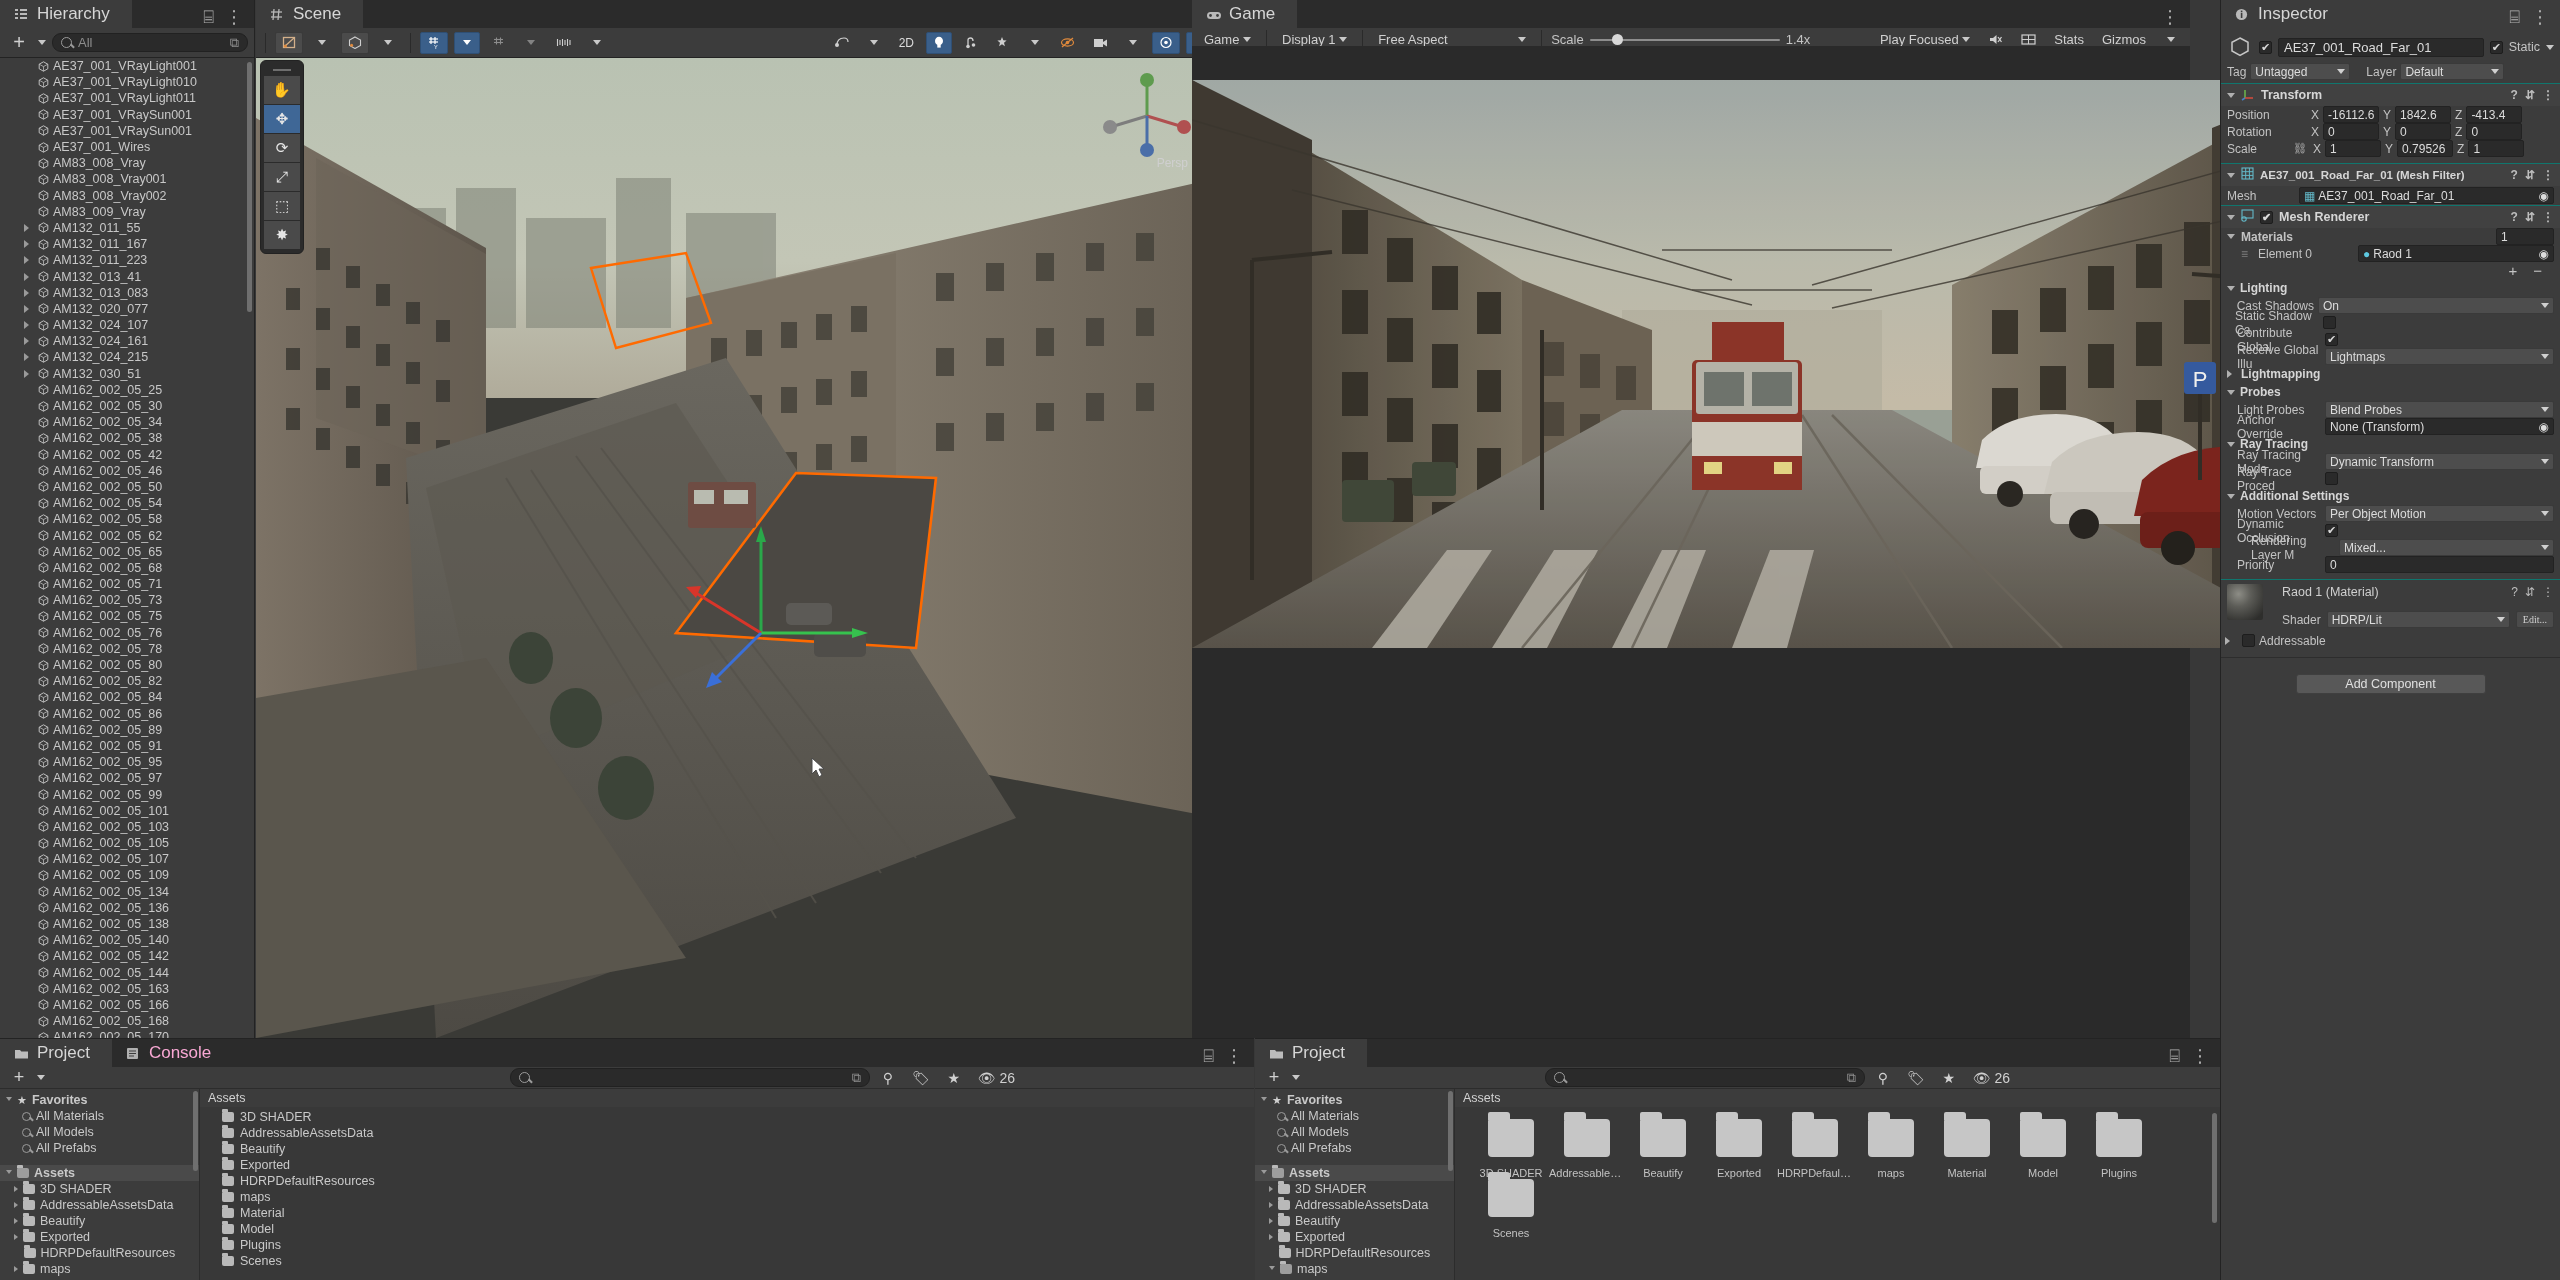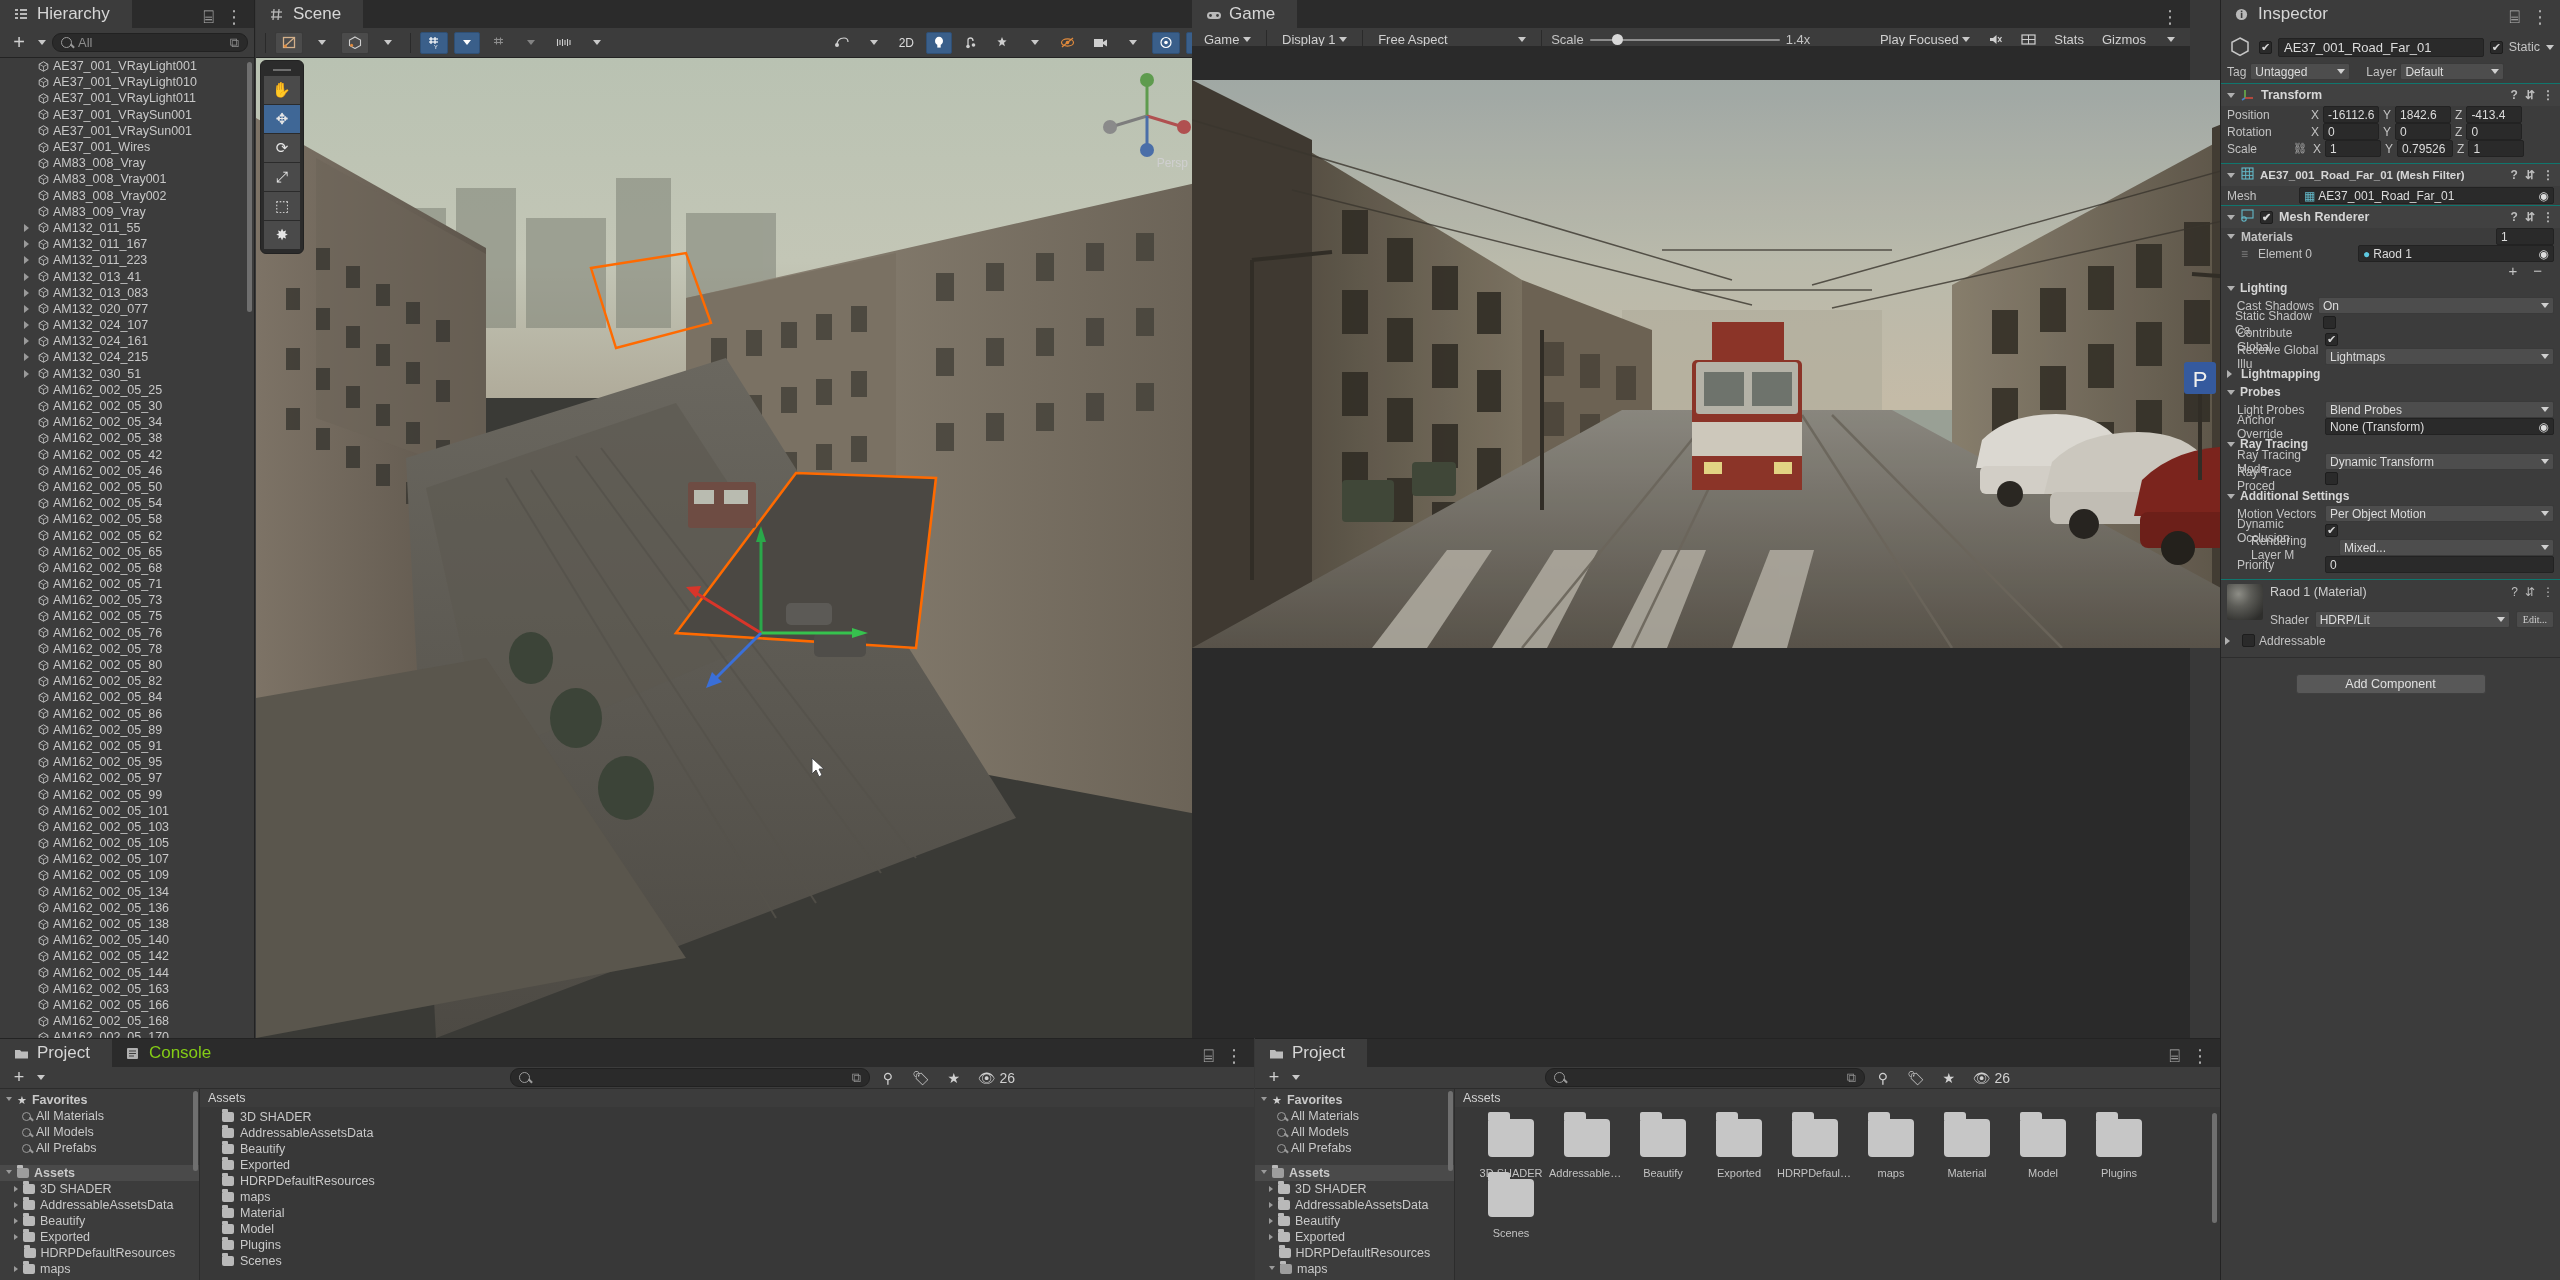--- a/index.html
+++ b/index.html
@@ -3,21 +3,21 @@
 <meta charset="utf-8">
 <style>
   * { box-sizing: border-box; margin:0; padding:0; }
   html,body { width:2560px; height:1280px; overflow:hidden; background:#383838;
     font-family:"Liberation Sans", sans-serif; color:#c4c4c4; }
   .app { position:relative; width:2560px; height:1280px; background:#383838; }
 
   
   .tabstrip { height:28px; background:#2b2b2b; display:flex; align-items:flex-end; position:relative;}
   .tab { height:28px; padding:0 22px 0 14px; display:flex; align-items:center; gap:7px;
-         font-size:17px; color:#84cc16; background:#2b2b2b; }
+         font-size:17px; color:#f9a8d4; background:#2b2b2b; }
   .tab.active { background:#3c3c3c; color:#d6d6d6; }
   .tab .ic { width:16px; height:16px; display:inline-block; }
   .tabstrip .dots { margin-left:auto; padding-right:10px; color:#b4b4b4; font-size:18px; letter-spacing:1px;}
   .panelbar { height:30px; background:#3c3c3c; display:flex; align-items:center; gap:6px;
               padding:0 6px; border-bottom:1px solid #232323; }
   .sep { width:1px; height:20px; background:#2a2a2a; margin:0 3px; }
   .btn { height:22px; min-width:26px; padding:0 6px; background:#4b4b4b; border:1px solid #3a3a3a;
          border-radius:2px; display:flex; align-items:center; justify-content:center;
          font-size:14px; color:#d0d0d0; }
   .btn.flat { background:transparent; border:none; }
@@ -1544,21 +1544,21 @@
         <div class="row">
           <span class="lbl" style="width:84px;margin-left:10px;">Priority</span>
           <span class="fld" style="flex:1;">
             <span>0</span>
             </span>
         </div>
         <div style="height:6px;"></div>
       </div>
 
       <div class="comp">
-        <div style="display:flex; padding:4px 6px; gap:7px;">
+        <div style="display:flex; padding:4px 6px; gap:19px;">
           <div class="matprev"></div>
           <div style="flex:1;">
             <div style="display:flex; align-items:center; height:16px; gap:5px;">
               <span style="font-size:12.5px; color:#cfcfcf;">Raod 1 (Material)</span>
               <span class="hdricons">
                 <span>?</span>
                 <span>⇵</span>
                 <span>⋮</span>
               </span>
             </div>

